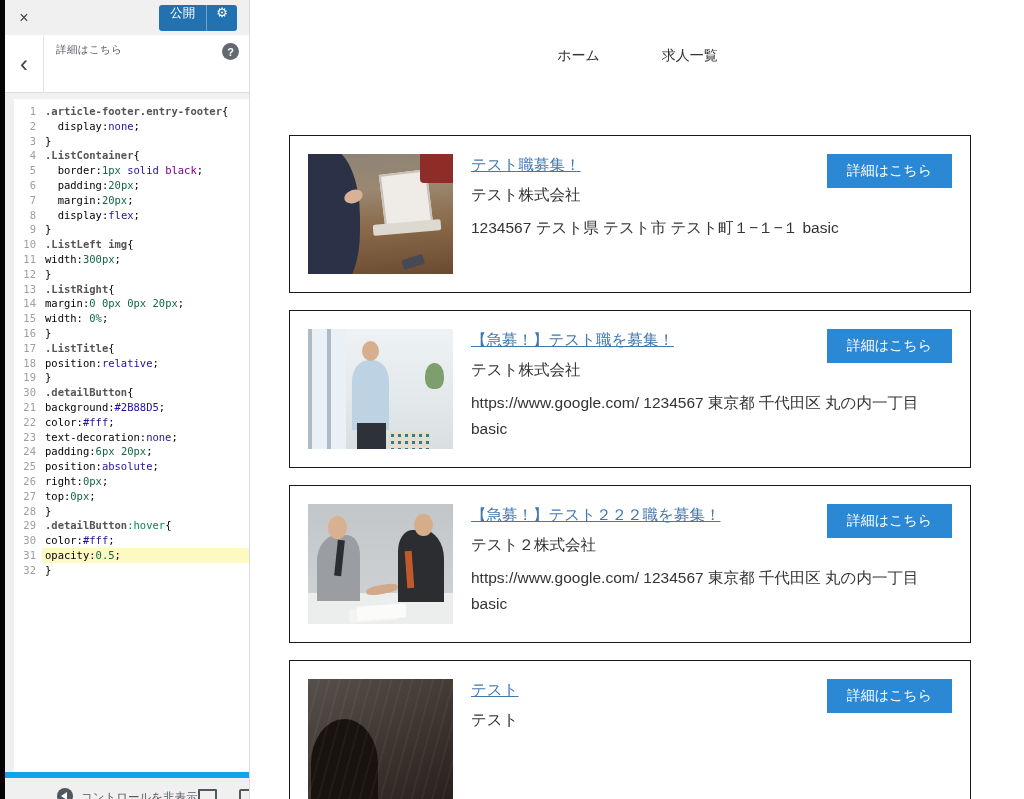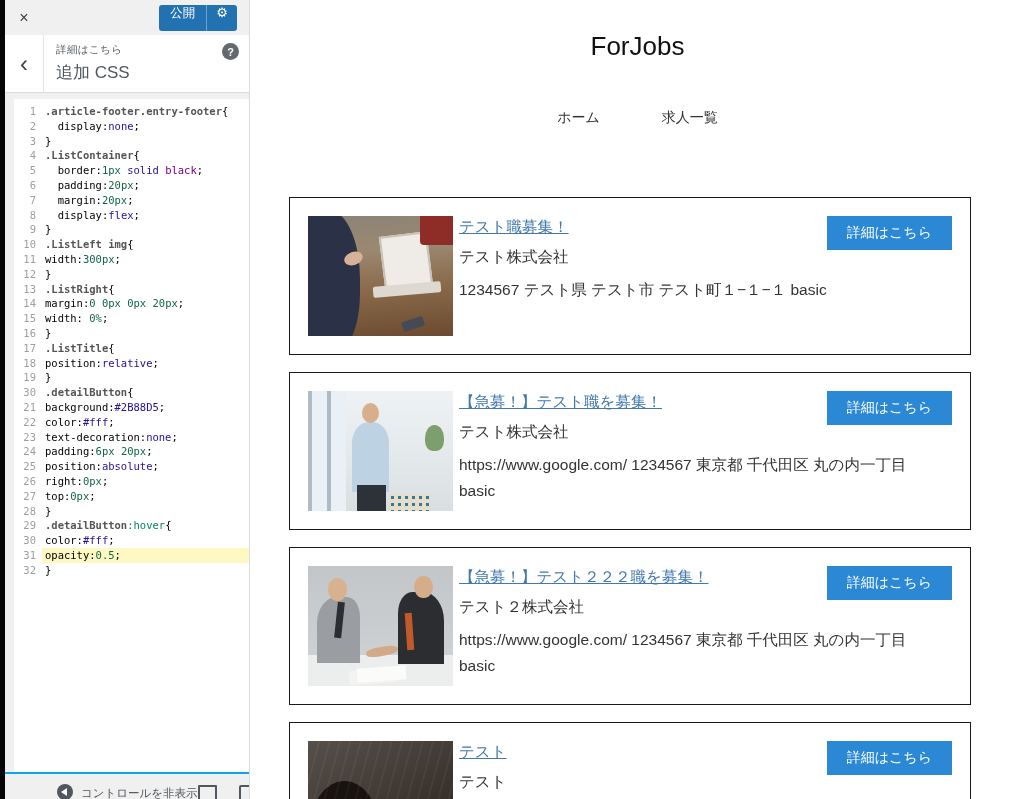--- a/index.html
+++ b/index.html
@@ -36,40 +36,40 @@
                font-family:"DejaVu Sans Mono",monospace;font-size:10.5px;padding-top:5px;}
   .cm-row{display:flex;line-height:14.8px;}
   .cm-gutter{width:22px;flex:none;text-align:right;padding-right:6px;color:#9a9fa5;}
   .cm-code{flex:1;white-space:pre;color:#000;padding-left:3px;}
   .cm-code.active{background:#fef9c3;}
   .tk-sel{color:#555;font-weight:bold;} .tk-prop{color:#000;} .tk-num{color:#164;}
   .tk-atom{color:#219;} .tk-kw{color:#708;} .tk-pse{color:#085;} .tk-pln{color:#000;}
 
   
   .footer-bar{position:absolute;left:0;bottom:0;width:100%;height:27px;background:#f0f0f1;
-              border-top:2px solid #0ea5e9;box-sizing:border-box;display:flex;align-items:flex-start;
+              border-top:6px solid #0ea5e9;box-sizing:border-box;display:flex;align-items:flex-start;
               padding:10px 14px 0 52px;overflow:hidden;}
   .collapse-icon{width:16px;height:16px;border-radius:50%;background:#50575e;position:relative;flex:none;cursor:pointer;}
   .collapse-icon::after{content:"";position:absolute;left:4px;top:4px;
               border-top:4px solid transparent;border-bottom:4px solid transparent;border-right:6px solid #fff;}
   .hide-label{font-size:11.5px;color:#50575e;margin-left:8px;padding-top:2px;white-space:nowrap;}
   .device-icons{margin-left:auto;display:flex;gap:22px;padding-top:1px;}
   .icon-desktop{width:15px;height:13px;border:2px solid #50575e;border-radius:1px;cursor:pointer;}
   .icon-tablet{width:11px;height:15px;border:2px solid #50575e;border-radius:2px;cursor:pointer;}
 
   
   .preview{position:absolute;left:251px;top:0;right:0;bottom:0;background:#fff;overflow:hidden;}
   .site-title{display:block;text-align:center;margin-top:31px;font-size:26px;color:#111;
               text-decoration:none;}
   .site-nav{display:flex;justify-content:center;gap:62px;margin-top:47px;}
   .nav-link{font-size:14px;color:#333;text-decoration:none;cursor:pointer;}
 
   .job-list{width:682px;margin:70px 0 0 38px;}
   .card{border:1px solid #1a1a1a;padding:18px;display:flex;margin-bottom:17px;background:#fff;box-sizing:border-box;}
-  .card-body{flex:1;margin-left:6px;position:relative;}
+  .card-body{flex:1;margin-left:18px;position:relative;}
   .card-title{color:#4178ad;text-decoration:underline;font-size:15.5px;display:inline-block;
               margin:1px 0 9px;max-width:420px;cursor:pointer;}
   .card-company{font-size:15.5px;color:#333;margin-bottom:9px;}
   .card-info{font-size:15.5px;color:#333;line-height:1.65;max-width:465px;}
   .detail-btn{position:absolute;right:0;top:0;background:#2B88D5;color:#fff;padding:8px 20px;
               font-size:14px;text-decoration:none;cursor:pointer;white-space:nowrap;}
 
   
   .photo{width:145px;height:120px;position:relative;overflow:hidden;flex:none;}
   .photo span{position:absolute;}
@@ -120,21 +120,20 @@
         </span>
       </div>
     </div>
 
     <div class="panel-header">
       <div class="back-btn">
         <span>‹</span>
       </div>
       <div class="header-text">
         <div class="hdr-status">詳細はこちら</div>
-        <div class="panel-title">追加 CSS</div>
       </div>
       <div class="help-btn">
         <span>?</span>
       </div>
     </div>
 
     <div class="editor-wrap">
         <div class="cm-row">
           <span class="cm-gutter">1</span>
           <span class="cm-code"><span class="tk-sel">.article-footer.entry-footer</span><span class="tk-pln">{</span></span>
@@ -270,21 +269,20 @@
       <span class="hide-label">コントロールを非表示</span>
       <span class="device-icons">
         <span class="icon-desktop"></span>
         <span class="icon-tablet"></span>
 
       </span>
     </div>
   </div>
 
   <div class="preview">
-    <a class="site-title">ForJobs</a>
     <nav class="site-nav">
         <a class="nav-link">ホーム</a>
         <a class="nav-link">求人一覧</a>
       </nav>
     <div class="job-list">
         <div class="card">
           <div class="photo p1">
             <span class="a"></span>
             <span class="b"></span>
             <span class="c"></span>

